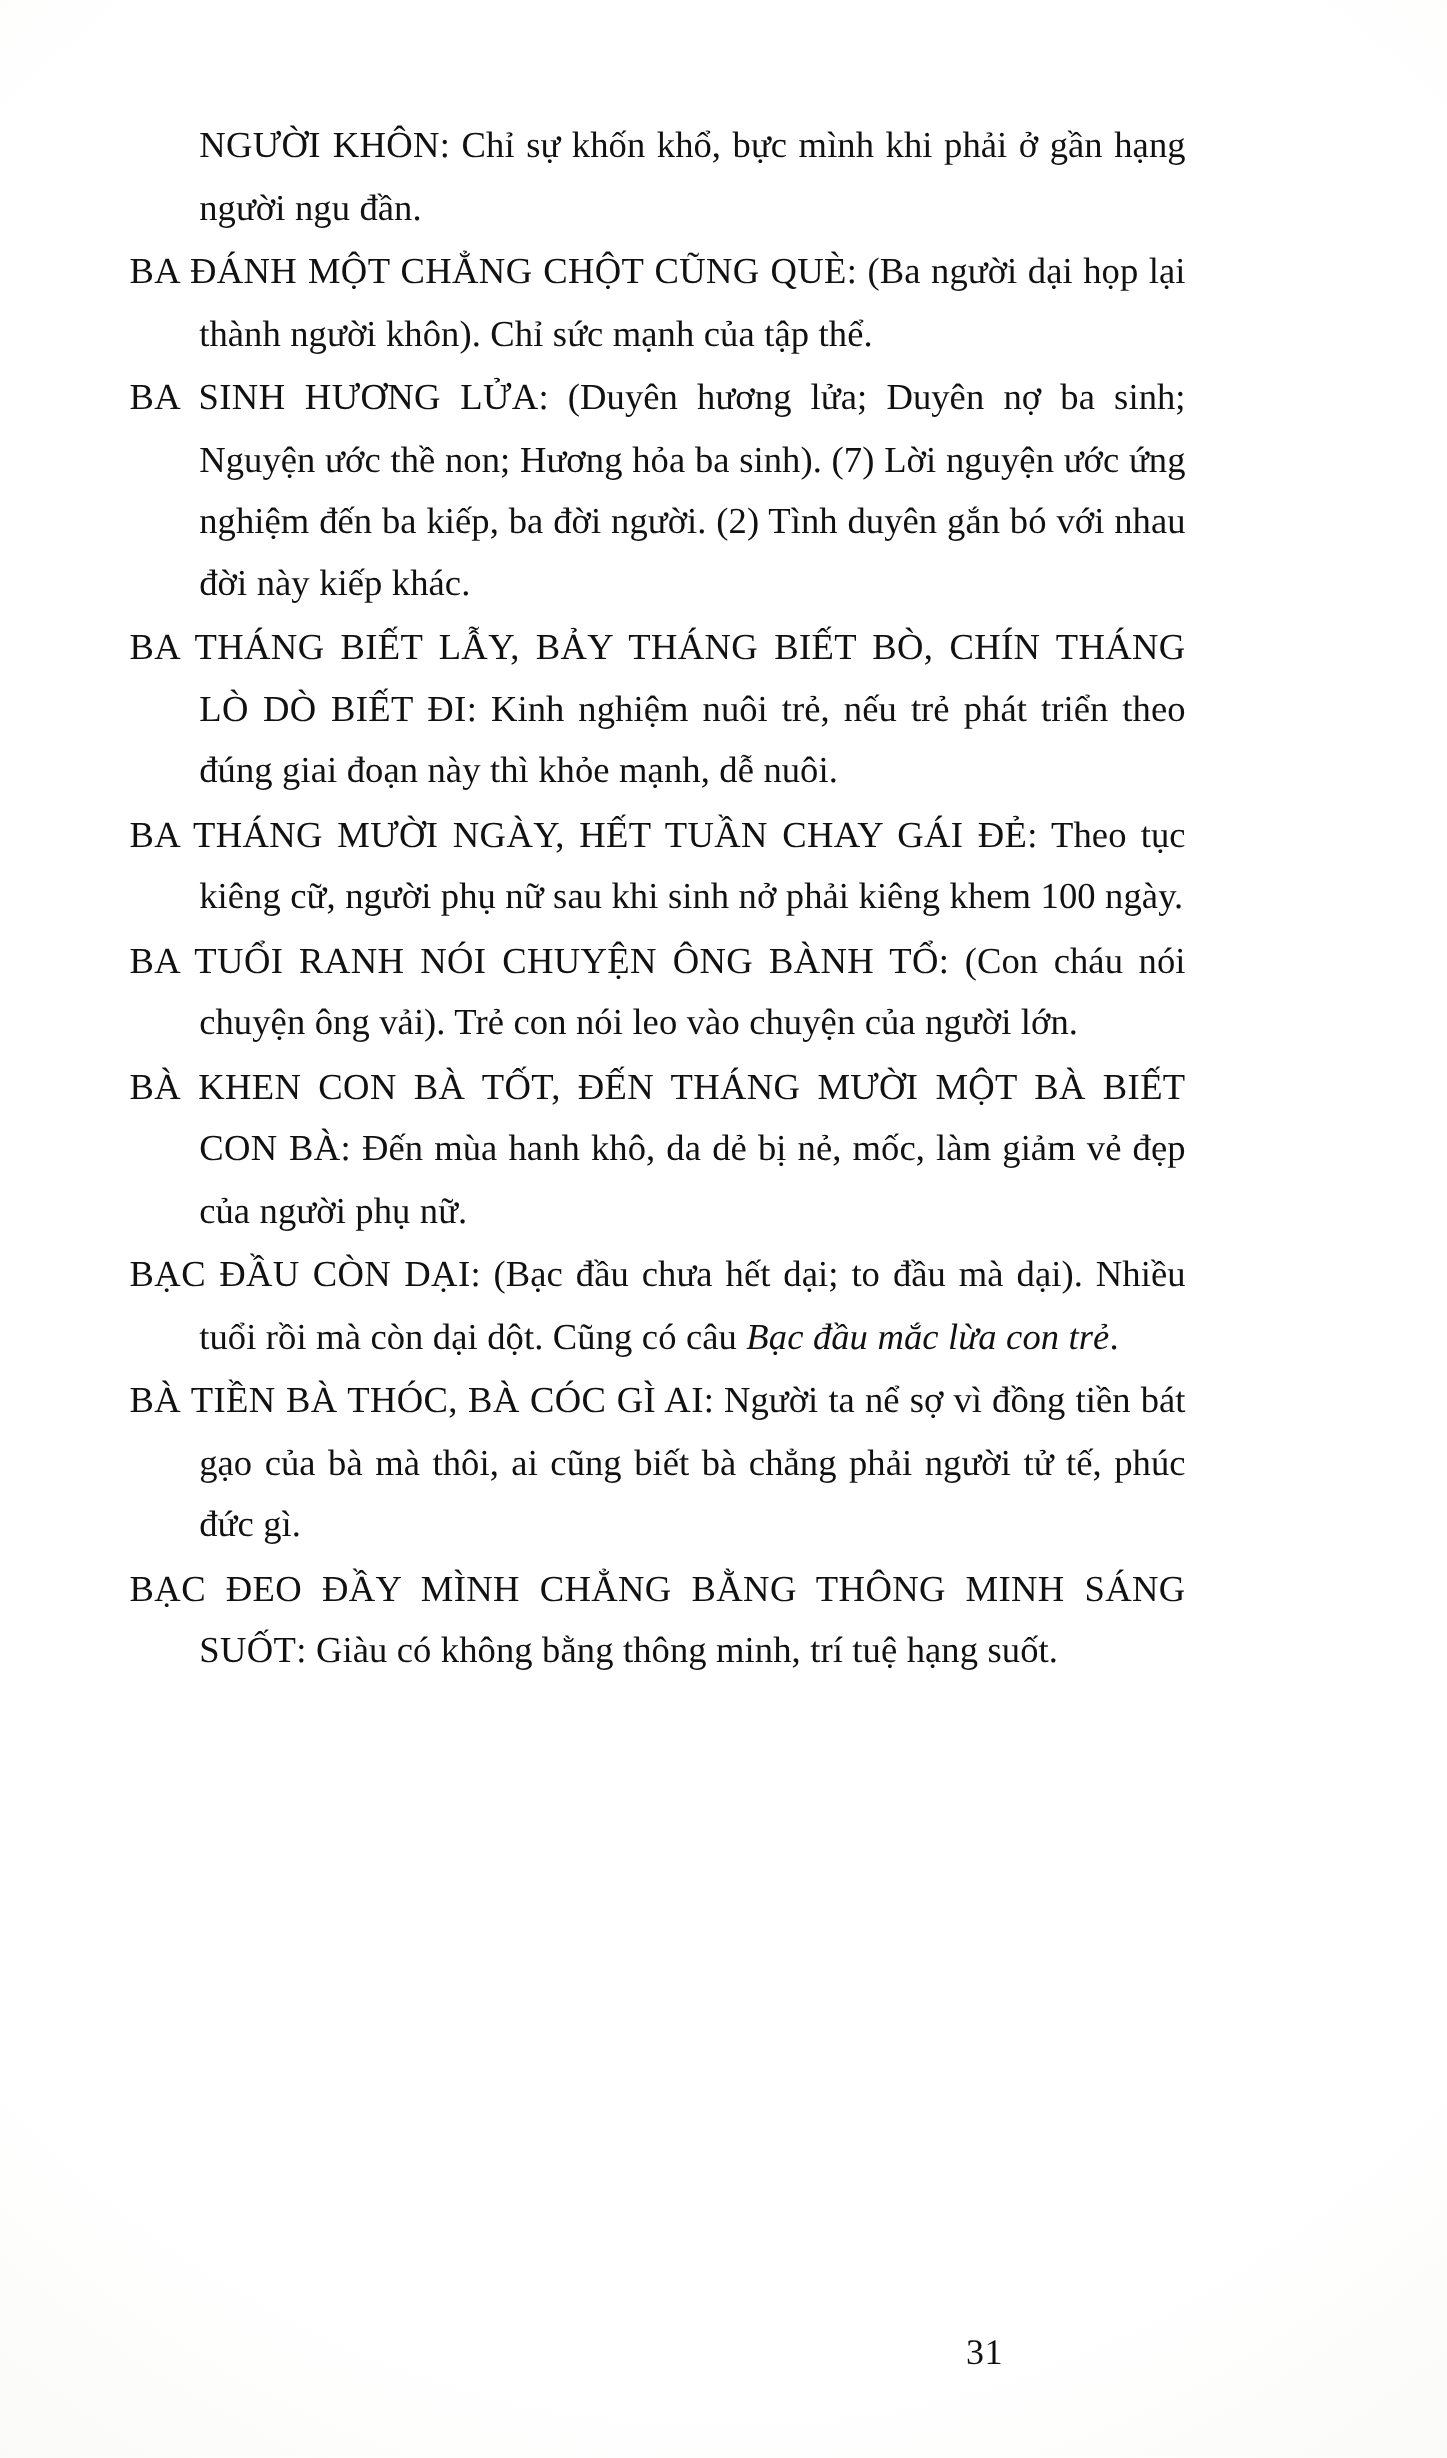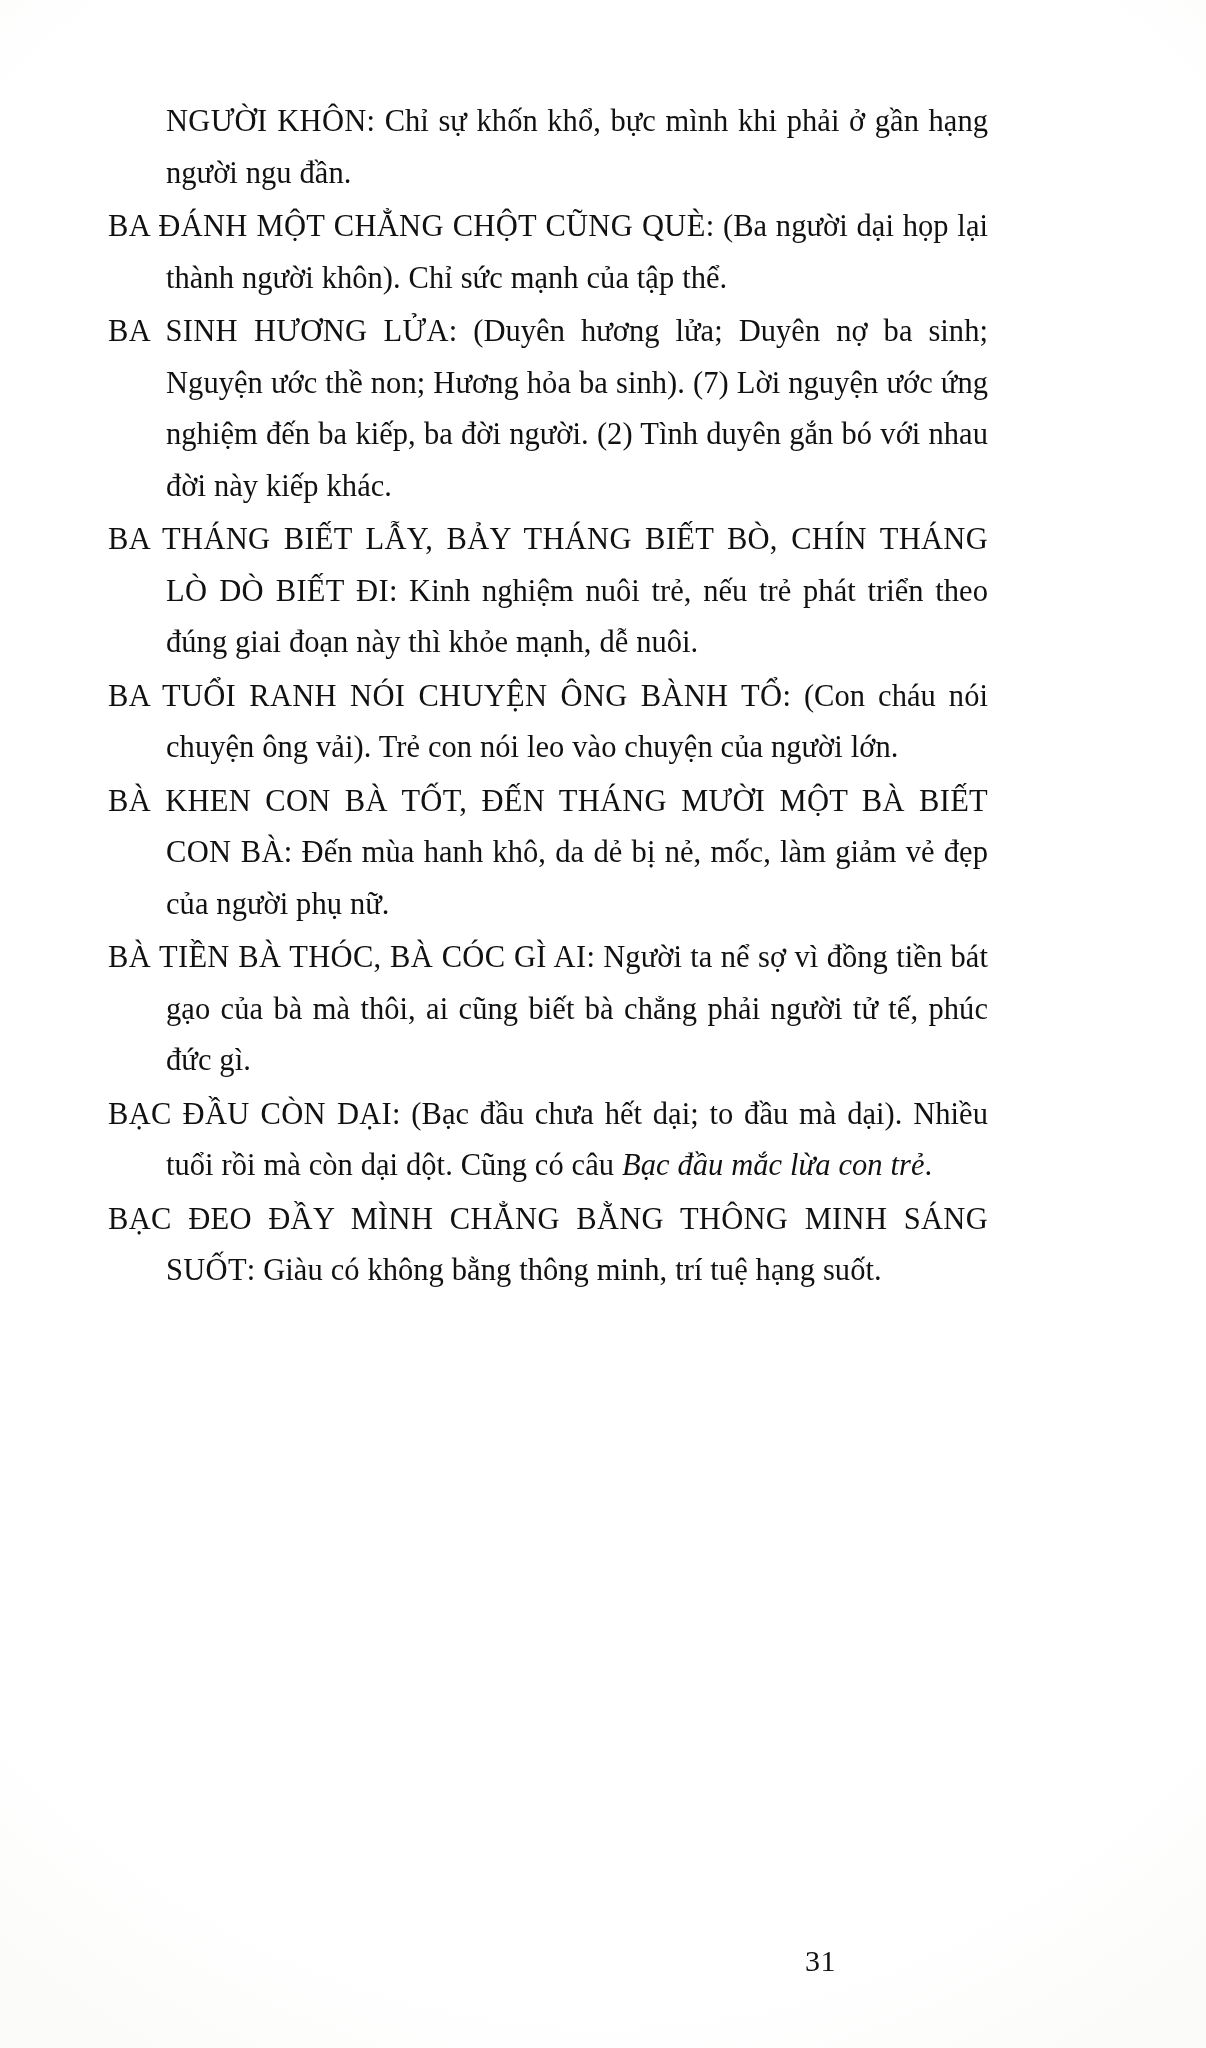--- a/index.html
+++ b/index.html
@@ -86,20 +86,21 @@
 <body>
 
 <div class="page-surface"></div>
 
 <div class="page">
   <div class="text-column" id="entries-root">
       <p class="entry continuation"><span class="headword">NGƯỜI KHÔN</span><span>: </span><span class="gloss">Chỉ sự khốn khổ, bực mình khi phải ở gần hạng người ngu đần.</span></p>
       <p class="entry"><span class="headword">BA ĐÁNH MỘT CHẲNG CHỘT CŨNG QUÈ</span><span>: </span><span class="gloss">(Ba người dại họp lại thành người khôn). Chỉ sức mạnh của tập thể.</span></p>
       <p class="entry"><span class="headword">BA SINH HƯƠNG LỬA</span><span>: </span><span class="gloss">(Duyên hương lửa; Duyên nợ ba sinh; Nguyện ước thề non; Hương hỏa ba sinh). (7) Lời nguyện ước ứng nghiệm đến ba kiếp, ba đời người. (2) Tình duyên gắn bó với nhau đời này kiếp khác.</span></p>
       <p class="entry"><span class="headword">BA THÁNG BIẾT LẪY, BẢY THÁNG BIẾT BÒ, CHÍN THÁNG LÒ DÒ BIẾT ĐI</span><span>: </span><span class="gloss">Kinh nghiệm nuôi trẻ, nếu trẻ phát triển theo đúng giai đoạn này thì khỏe mạnh, dễ nuôi.</span></p>
+      <p class="entry"><span class="headword">BA THÁNG MƯỜI NGÀY, HẾT TUẦN CHAY GÁI ĐẺ</span><span>: </span><span class="gloss">Theo tục kiêng cữ, người phụ nữ sau khi sinh nở phải kiêng khem 100 ngày.</span></p>
       <p class="entry"><span class="headword">BA TUỔI RANH NÓI CHUYỆN ÔNG BÀNH TỔ</span><span>: </span><span class="gloss">(Con cháu nói chuyện ông vải). Trẻ con nói leo vào chuyện của người lớn.</span></p>
       <p class="entry"><span class="headword">BÀ KHEN CON BÀ TỐT, ĐẾN THÁNG MƯỜI MỘT BÀ BIẾT CON BÀ</span><span>: </span><span class="gloss">Đến mùa hanh khô, da dẻ bị nẻ, mốc, làm giảm vẻ đẹp của người phụ nữ.</span></p>
+      <p class="entry"><span class="headword">BẠC ĐẦU CÒN DẠI</span><span>: </span><span class="gloss">(Bạc đầu chưa hết dại; to đầu mà dại). Nhiều tuổi rồi mà còn dại dột. Cũng có câu </span><span class="gloss-italic">Bạc đầu mắc lừa con trẻ</span><span>.</span></p>
       <p class="entry"><span class="headword">BÀ TIỀN BÀ THÓC, BÀ CÓC GÌ AI</span><span>: </span><span class="gloss">Người ta nể sợ vì đồng tiền bát gạo của bà mà thôi, ai cũng biết bà chẳng phải người tử tế, phúc đức gì.</span></p>
-      <p class="entry"><span class="headword">BẠC ĐẦU CÒN DẠI</span><span>: </span><span class="gloss">(Bạc đầu chưa hết dại; to đầu mà dại). Nhiều tuổi rồi mà còn dại dột. Cũng có câu </span><span class="gloss-italic">Bạc đầu mắc lừa con trẻ</span><span>.</span></p>
       <p class="entry"><span class="headword">BẠC ĐEO ĐẦY MÌNH CHẲNG BẰNG THÔNG MINH SÁNG SUỐT</span><span>: </span><span class="gloss">Giàu có không bằng thông minh, trí tuệ hạng suốt.</span></p>
     </div>
   <div class="page-number">31</div>
 </div>
 
 </body></html>

